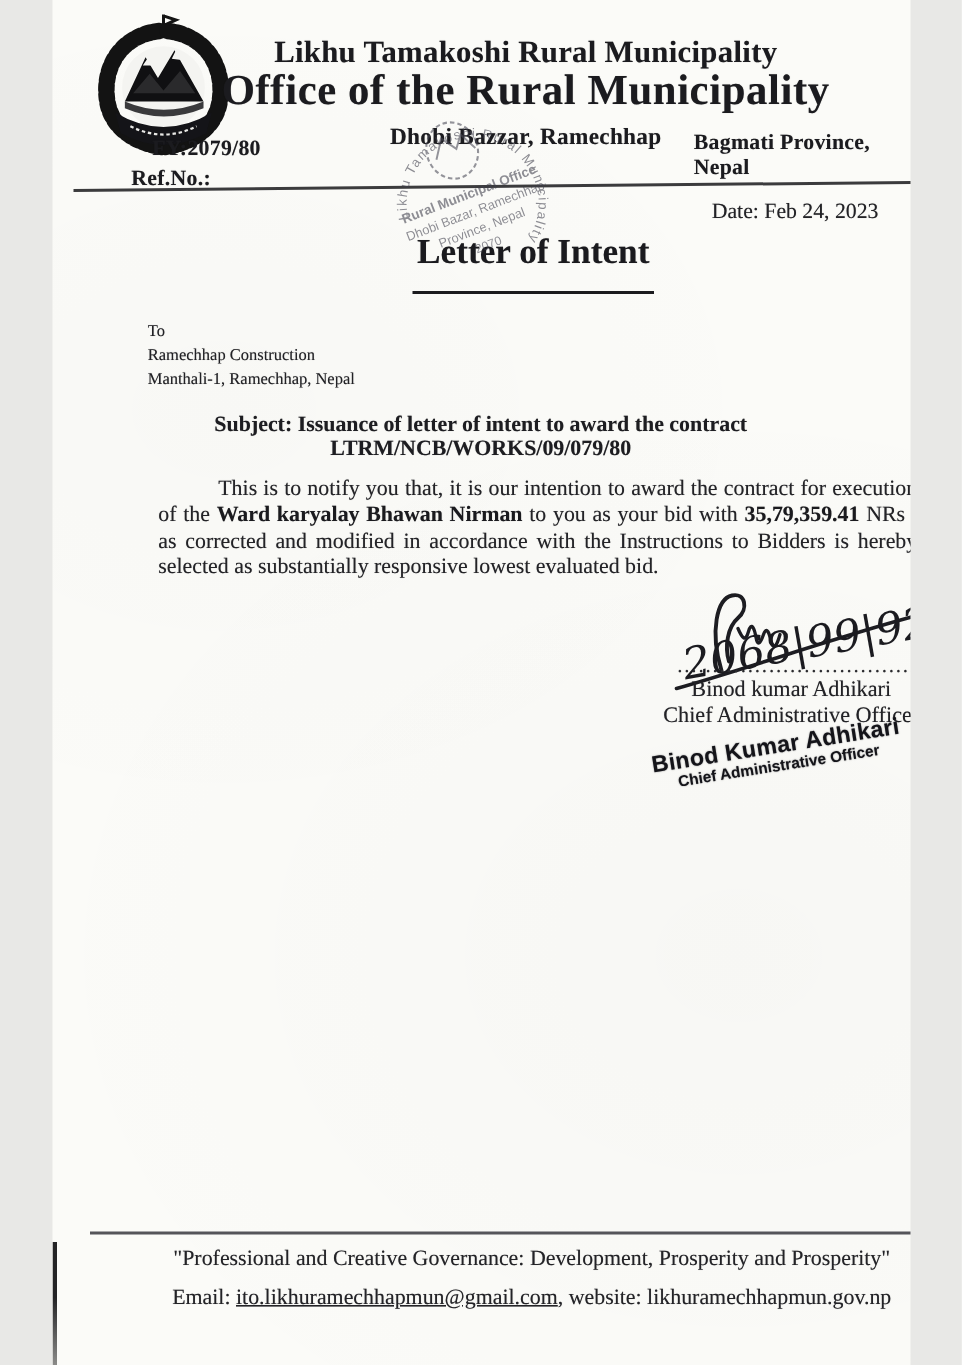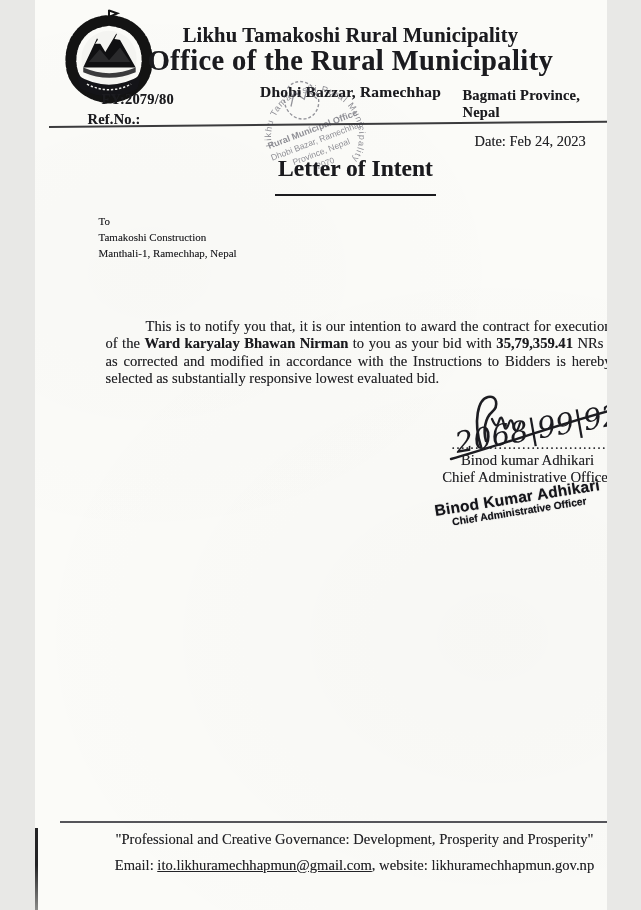--- a/index.html
+++ b/index.html
@@ -111,23 +111,27 @@
     </g>
   </svg>
 
   <div class="abs date scan">Date: Feb 24, 2023</div>
 
   <div class="abs center loi scan">
     <span>Letter of Intent</span>
   </div>
 
   <div class="abs recipient to scan">To</div>
-  <div class="abs recipient rname scan">Tamakoshi Construction</div>
+  <div class="abs recipient rname scan">Ramechhap Construction</div>
   <div class="abs recipient raddr scan">Manthali-1, Ramechhap, Nepal</div>
 
+  <div class="abs center subject scan">
+    <div>Subject: Issuance of letter of intent to award the contract</div>
+    <div>LTRM/NCB/WORKS/09/079/80</div>
+  </div>
 
   <div class="abs bodypara scan"><span>This is to notify you that, it is our intention to award the contract for execution of the </span><b>Ward karyalay Bhawan Nirman</b><span> to you as your bid with </span><b>35,79,359.41</b><span> NRs , as corrected and modified in accordance with the Instructions to Bidders is hereby selected as substantially responsive lowest evaluated bid.</span></div>
 
   <svg class="abs sig-svg" viewBox="0 0 180 76" aria-hidden="true">
     <g stroke="#1d1d22" fill="none" stroke-linecap="round">
       <path d="M44,56 C36,30 41,8 51,6 C60,4 62,15 55,21 C48,27 46,40 49,50" stroke-width="2.6"></path>
       <path d="M55,28 c3,7 5,9 7,2 c2,-7 4,-2 5,4 c1,6 3,4 5,-2 c2,-6 4,-1 5,5 c2,6 4,2 6,-5" stroke-width="2.2"></path>
       <path d="M14,68 C60,55 120,34 172,20" stroke-width="2.4"></path>
     </g>
     <text x="20" y="62" transform="rotate(-10 20 62)" font-family="DejaVu Serif, Liberation Serif, serif" font-style="italic" font-size="29" fill="#1b1b20">2068|99|92</text>

